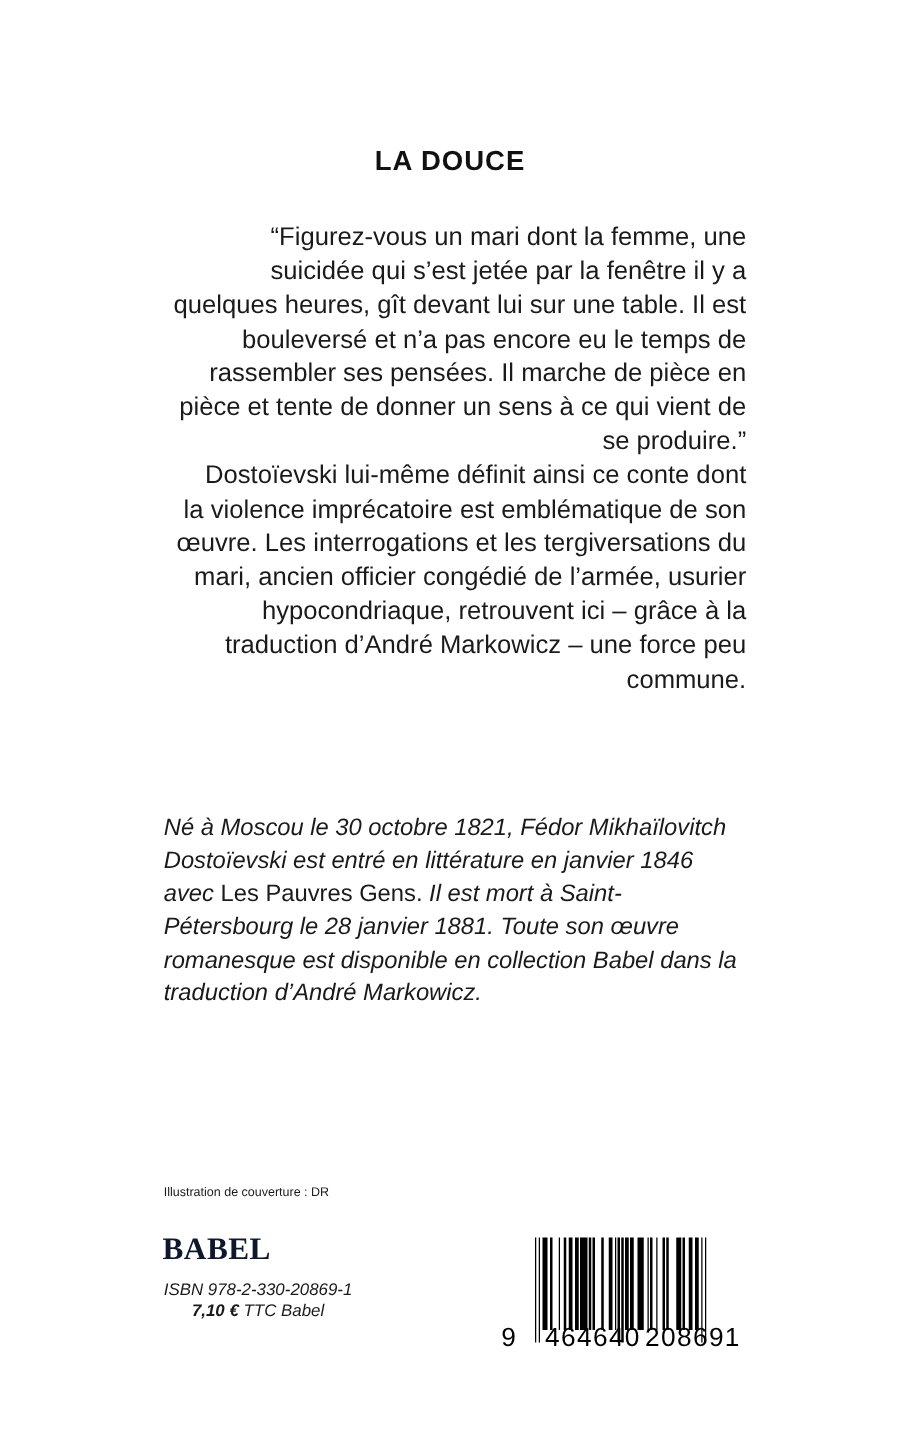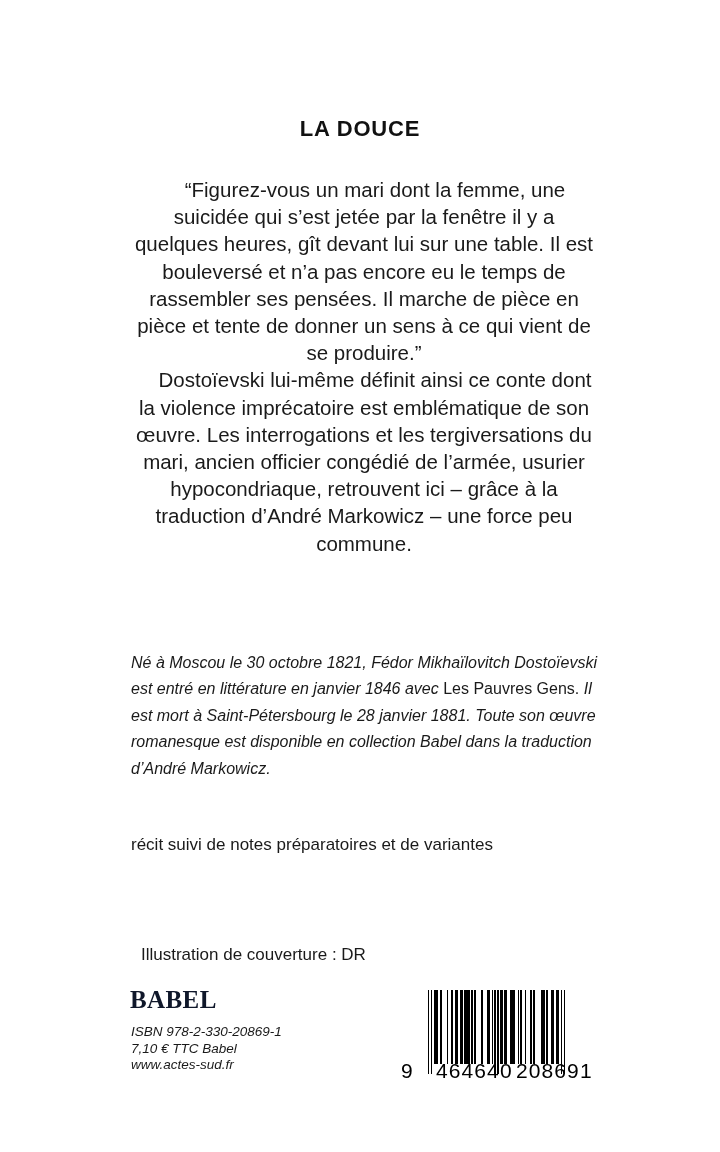--- a/index.html
+++ b/index.html
@@ -37,41 +37,41 @@
 
   
   .blurb {
     position: absolute;
     left: 131px;
     top: 176px;
     width: 466px;
     font-size: 20.5px;
     line-height: 27.2px;
     color: #1a1a1a;
-    text-align: center;
+    text-align: right;
     -webkit-hyphens: none;
     hyphens: none;
   }
   .blurb p {
     margin: 0;
   }
   .blurb p.indent {
     text-indent: 22px;
   }
   .blurb em {
     font-style: italic;
   }
 
   
   .bio {
     position: absolute;
     left: 131px;
     top: 650px;
     width: 466px;
-    font-size: 16px;
+    font-size: 19px;
     line-height: 26.4px;
     font-style: italic;
     color: #1a1a1a;
   }
   .bio p { margin: 0; }
   .bio .roman { font-style: normal; }
 
   
   .subline {
     position: absolute;
@@ -79,23 +79,23 @@
     top: 834px;
     width: 466px;
     font-size: 17px;
     line-height: 22px;
     color: #1a1a1a;
   }
 
   
   .credit-line {
     position: absolute;
-    left: 141px;
+    left: 131px;
     top: 946px;
-    font-size: 17px;
+    font-size: 10px;
     line-height: 17px;
     color: #1a1a1a;
   }
 
   .imprint {
     position: absolute;
     left: 130px;
     top: 986px;
     font-size: 25px;
     font-weight: bold;
@@ -107,23 +107,23 @@
 
   .legal {
     position: absolute;
     left: 131px;
     top: 1024px;
     font-size: 13.5px;
     line-height: 16.6px;
     font-style: italic;
     color: #1a1a1a;
   }
-  .legal div { white-space: nowrap; }
+  .legal div { white-space: nowrap; text-align: center; }
   .legal .price-amount {
-    font-weight: normal;
+    font-weight: bold;
     font-style: italic;
   }
 
   
   .barcode-block {
     position: absolute;
     left: 399px;
     top: 984px;
     width: 200px;
     height: 112px;
@@ -185,30 +185,28 @@
 
   <div class="blurb">
     <p class="indent">“Figurez-vous un mari dont la femme, une suicidée qui s’est jetée par la fenêtre il y a quelques heures, gît devant lui sur une table. Il est bouleversé et n’a pas encore eu le temps de rassembler ses pensées. Il marche de pièce en pièce et tente de donner un sens à ce qui vient de se produire.”</p>
     <p class="indent">Dostoïevski lui-même définit ainsi ce conte dont la violence imprécatoire est emblématique de son œuvre. Les interrogations et les tergiversations du mari, ancien officier congédié de l’armée, usurier hypocondriaque, retrouvent ici – grâce à la traduction d’André Markowicz – une force peu commune.</p>
   </div>
 
   <div class="bio">
     <p><span>Né à Moscou le 30 octobre 1821, Fédor Mikhaïlovitch Dostoïevski est entré en littérature en janvier 1846 avec </span><span class="roman">Les Pauvres Gens.</span><span> Il est mort à Saint-Pétersbourg le 28 janvier 1881. Toute son œuvre romanesque est disponible en collection Babel dans la traduction d’André Markowicz.</span></p>
   </div>
 
-  <div class="subline">récit suivi de notes préparatoires et de variantes</div>
 
   <div class="credit-line">Illustration de couverture : DR</div>
 
   <div class="imprint">BABEL</div>
 
   <div class="legal">
     <div>ISBN 978-2-330-20869-1</div>
     <div><span class="price-amount">7,10 €</span><span> TTC Babel</span></div>
-    <div>www.actes-sud.fr</div>
   </div>
 
   <div class="barcode-block">
     <div class="barcode-bars" id="barcode-bars">
         <span class="tall" style="width: 1.45px;"></span>
         <span class="gap" style="width: 1.45px;"></span>
         <span class="tall" style="width: 1.45px;"></span>
         <span class="gap" style="width: 1.45px;"></span>
         <span style="width: 4.35px;"></span>
         <span class="gap" style="width: 1.45px;"></span>

